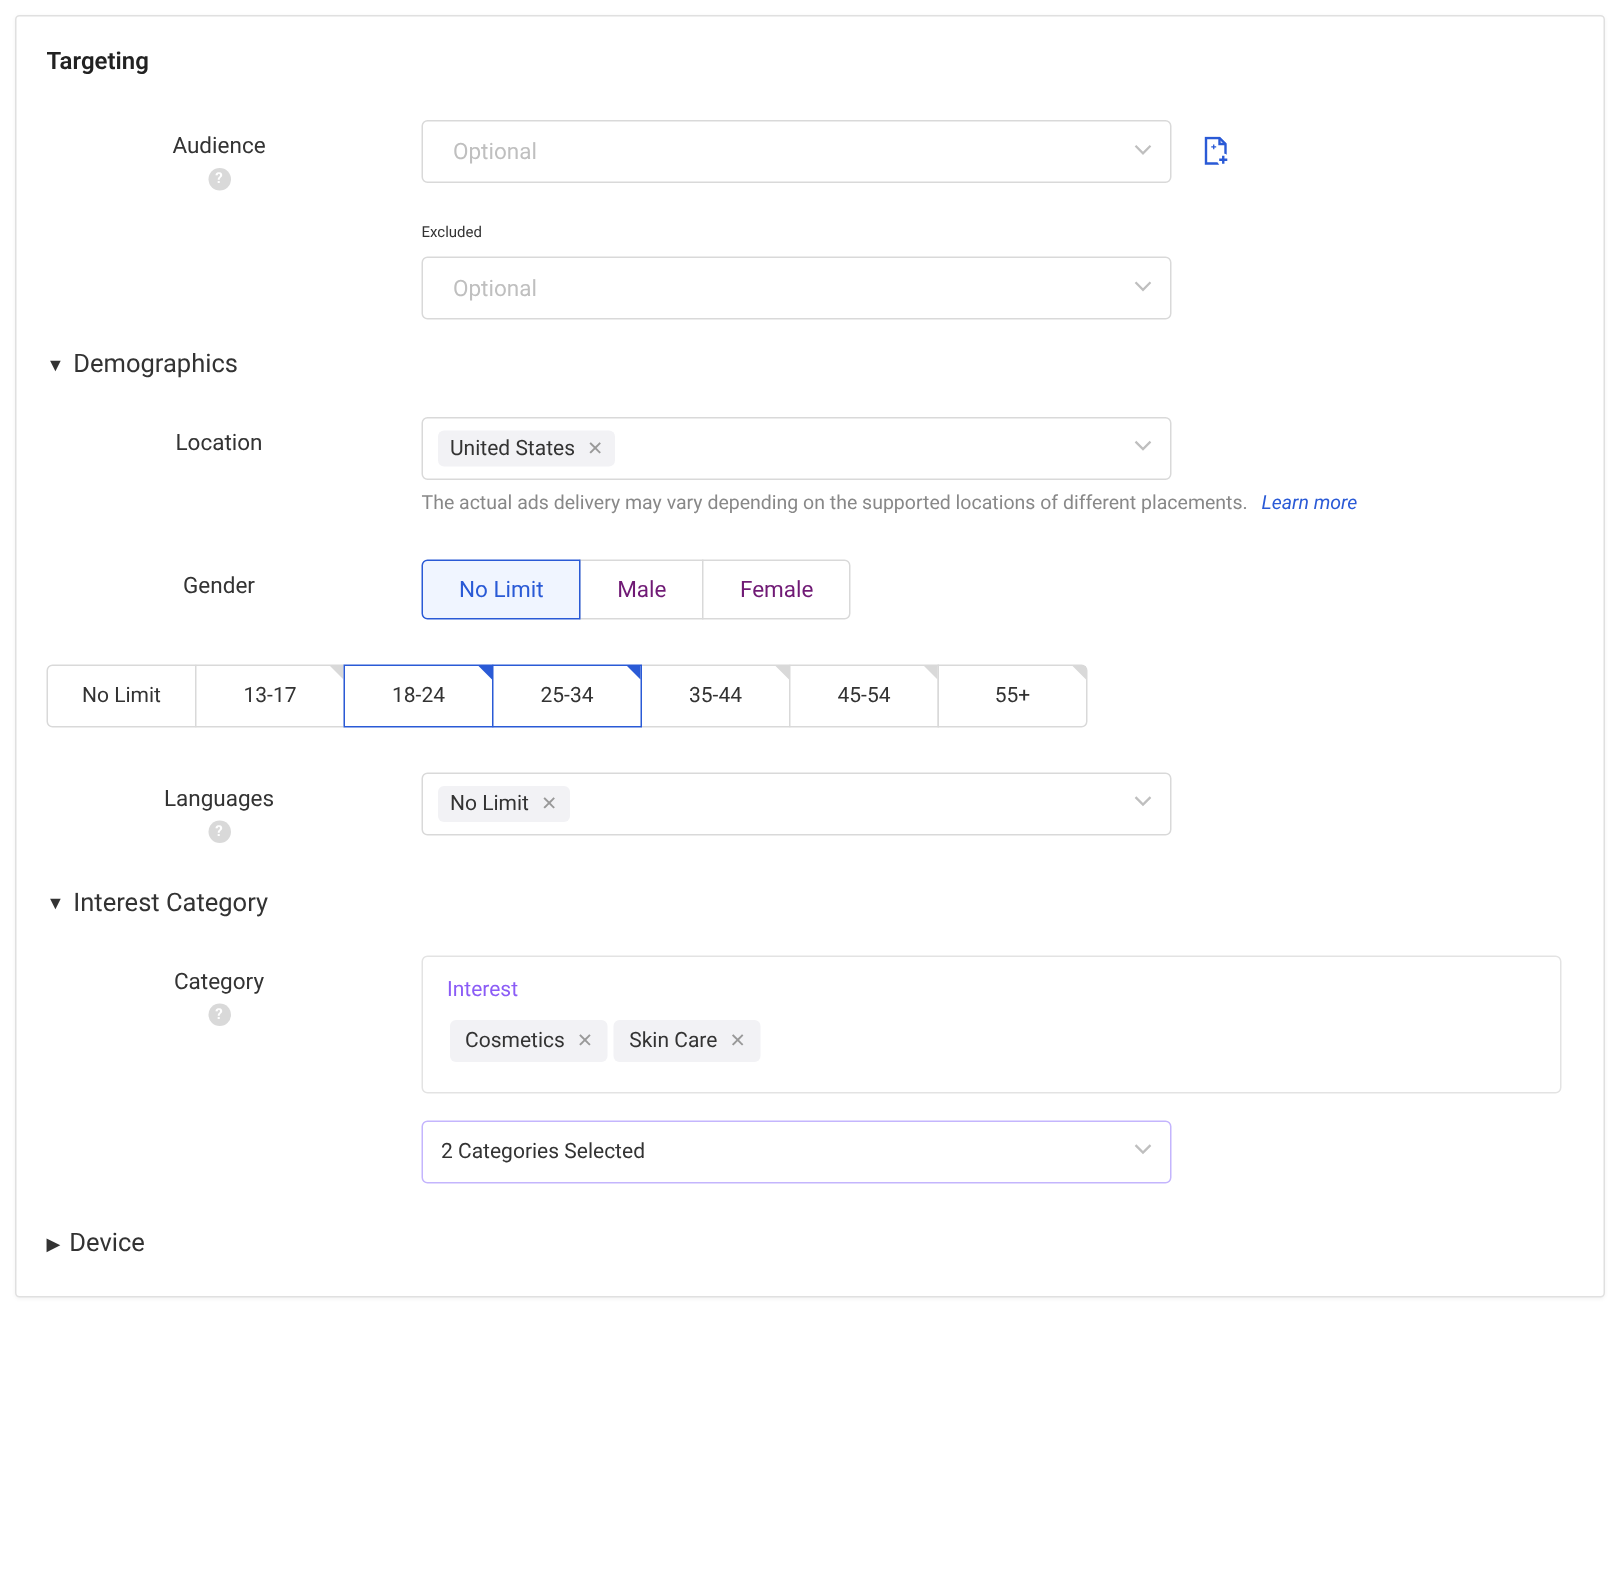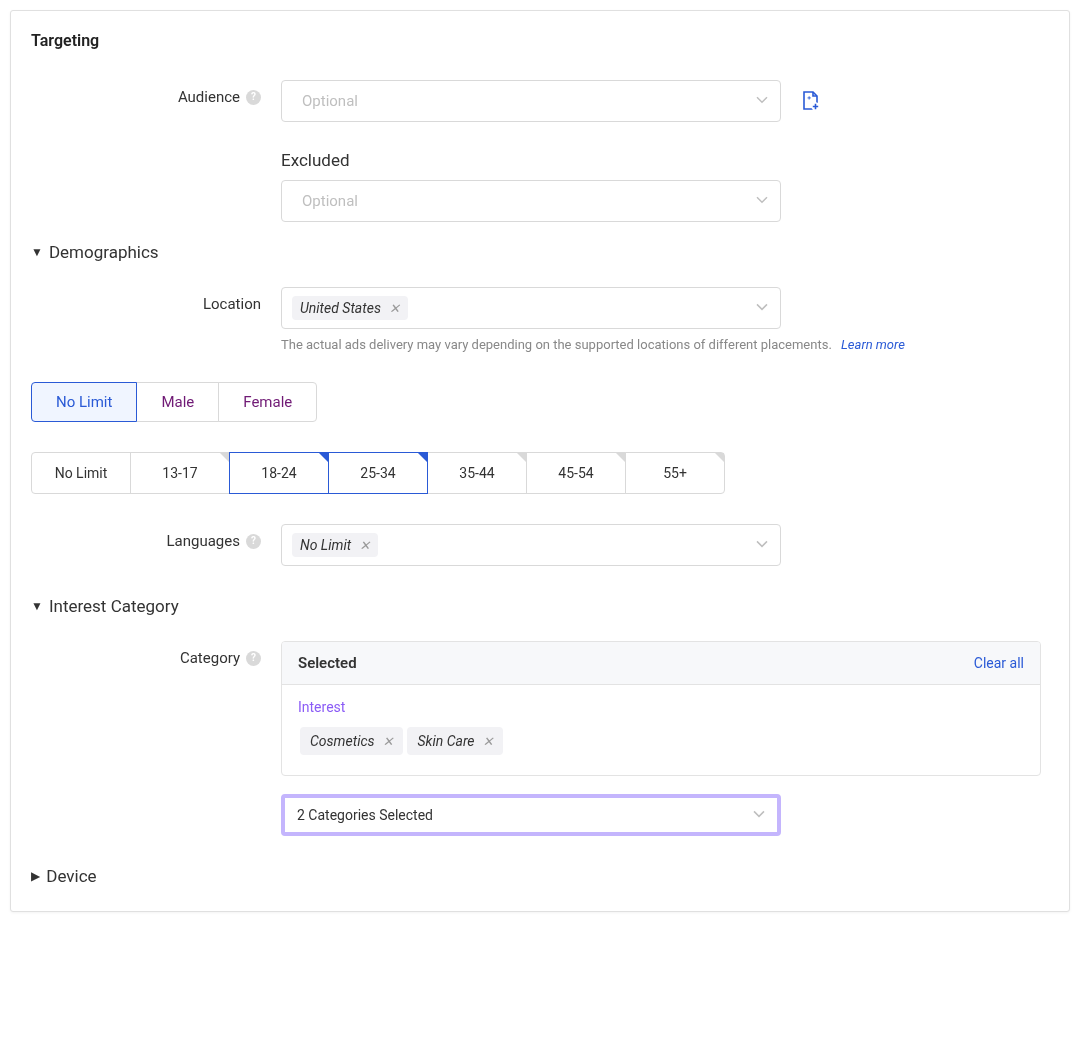--- a/index.html
+++ b/index.html
@@ -49,20 +49,21 @@
       min-width: 250px;
       text-align: right;
       padding-right: 20px;
       padding-top: 8px;
       font-size: 15px;
       color: #333;
       display: flex;
       justify-content: flex-end;
       align-items: center;
       gap: 6px;
+      flex-direction: column;
     }
     .field-col {
       flex: 1;
     }
     .helpq {
       display: inline-flex;
       width: 15px;
       height: 15px;
       border-radius: 50%;
       background: #d9d9d9;
@@ -100,35 +101,34 @@
       height: 20px;
       color: #2a5ad6;
       margin-left: 20px;
       margin-top: 11px;
       cursor: pointer;
       position: relative;
     }
     .create-icon svg { display: block; }
     .row-inline { display: flex; align-items: flex-start; }
     .sublabel {
-      font-size: 17px;
+      font-size: 10px;
       color: #333;
       margin-bottom: 10px;
       display: block;
     }
     .tag {
       display: inline-flex;
       align-items: center;
       background: #f2f2f5;
       border-radius: 4px;
       padding: 4px 8px;
       font-size: 14px;
       color: #333;
       margin: 2px;
-      font-style: italic;
     }
     .tag .x {
       margin-left: 8px;
       color: #999;
       cursor: pointer;
       font-size: 13px;
       line-height: 1;
     }
     .select-with-tags {
       width: 500px;
@@ -220,21 +220,21 @@
       padding: 12px 16px;
       border-bottom: 1px solid #e3e3e3;
     }
     .category-head .sel-label { font-weight: 600; color: #333; font-size: 15px; }
     .category-head .clear { color: #2a5ad6; font-size: 14px; cursor: pointer; }
     .category-body { padding: 14px 16px 18px 16px; }
     .category-body .grp-label { font-size: 14px; color: #8b5cf6; margin-bottom: 10px; display:block; }
     .cat-select {
       width: 500px;
       height: 42px;
-      border: 4px solid #c4b5fd;
+      border: 1px solid #c4b5fd;
       border-radius: 4px;
       background: #fff;
       display: flex;
       align-items: center;
       padding: 0 12px;
       position: relative;
       cursor: pointer;
       margin-top: 18px;
     }
     .cat-select .chev {
@@ -308,20 +308,23 @@
         </span>
       </div>
       <div class="hint">
         <span>The actual ads delivery may vary depending on the supported locations of different placements.</span>
         <a href="#">Learn more</a>
       </div>
     </div>
   </div>
 
   <div class="row">
+    <div class="label-col">
+      <span>Gender</span>
+    </div>
     <div class="field-col">
       <div class="seg-group" id="gender-group">
           <div class="seg selected">No Limit</div>
           <div class="seg">Male</div>
           <div class="seg">Female</div>
         </div>
     </div>
   </div>
 
   <div class="row">
@@ -380,24 +383,20 @@
     <span>Interest Category</span>
   </div>
 
   <div class="row">
     <div class="label-col">
       <span>Category</span>
       <span class="helpq">?</span>
     </div>
     <div class="field-col">
       <div class="category-box">
-        <div class="category-head">
-          <span class="sel-label">Selected</span>
-          <span class="clear">Clear all</span>
-        </div>
         <div class="category-body">
           <span class="grp-label">Interest</span>
           <div id="interest-tags"><span class="tag" style="padding: 6px 10px; font-size: 14px;">Cosmetics<span class="x">✕</span></span><span class="tag" style="padding: 6px 10px; font-size: 14px;">Skin Care<span class="x">✕</span></span></div>
         </div>
       </div>
       <div class="cat-select">
         <span class="text">2 Categories Selected</span>
         <span class="chev">
           <svg width="12" height="8" viewBox="0 0 12 8">
               <path d="M1 1 L6 6 L11 1" stroke="currentColor" stroke-width="1.5" fill="none"></path>

